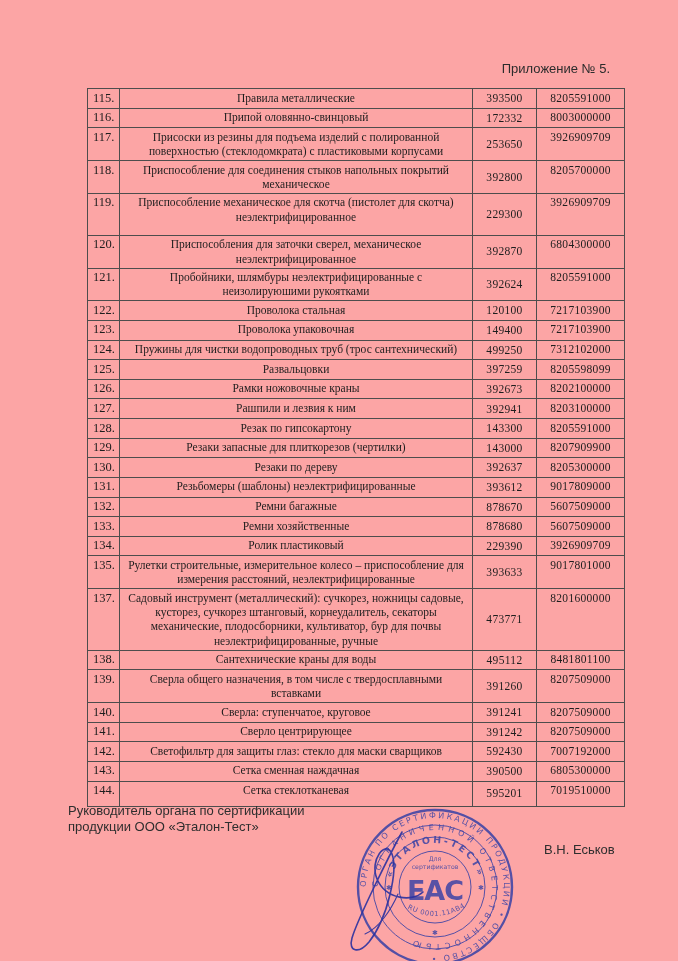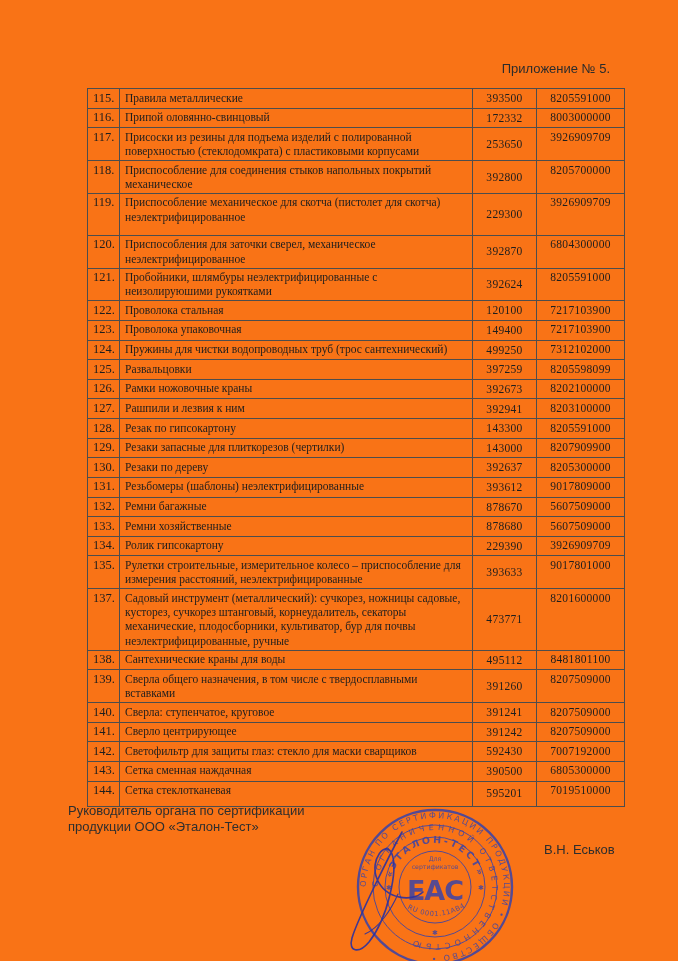--- a/index.html
+++ b/index.html
@@ -3,21 +3,21 @@
 <meta charset="utf-8">
 <style>
   html, body {
     margin: 0; padding: 0;
     width: 678px; height: 961px;
     background: #ffffff;
     overflow: hidden;
     position: relative;
     font-family: "Liberation Sans", sans-serif;
   }
-  .page { position: relative; width: 678px; height: 961px; background:#f97316; }
+  .page { position: relative; width: 678px; height: 961px; background:#fca5a5; }
 
   .appendix-label {
     position: absolute; top: 61px; right: 68px;
     font-size: 13px; color: #2c2c2c;
     font-family: "Liberation Sans", sans-serif;
   }
 
   table.cert-table {
     position: absolute; left: 87px; top: 88px;
     width: 537px;
@@ -30,21 +30,21 @@
   table.cert-table td {
     border: 1px solid #4d4d4d;
     padding: 1.5px 5px;
     overflow: hidden;
   }
   table.cert-table col.c1 { width: 32px; }
   table.cert-table col.c2 { width: 353px; }
   table.cert-table col.c3 { width: 64px; }
   table.cert-table col.c4 { width: 88px; }
   td.c-num  { text-align: center; vertical-align: top; font-size: 12.5px; padding-left:1px; padding-right:1px; }
-  td.c-name { text-align: left;   vertical-align: top; }
+  td.c-name { text-align: center;   vertical-align: top; }
   td.c-code { text-align: center; vertical-align: middle; letter-spacing: .3px; }
   td.c-hs   { text-align: center; vertical-align: top; padding-top: 2.5px; letter-spacing: .3px; }
   tbody.rows tr { height: 18px; }
   tbody.rows tr:nth-child(5)  { height: 42px; margin-top: 16px; }
   tbody.rows tr:nth-child(24) { height: 32px; }
   tbody.rows tr:nth-child(29),
   tbody.rows tr:nth-child(30) { height: 25px; }
 
   .footer-block {
     position: absolute; left: 68px; top: 803px; width: 262px;
@@ -203,21 +203,21 @@
 
   <tr>
     <td class="c-num">133.</td>
     <td class="c-name">Ремни хозяйственные</td>
     <td class="c-code">878680</td>
     <td class="c-hs">5607509000</td>
   </tr>
 
   <tr>
     <td class="c-num">134.</td>
-    <td class="c-name">Ролик гипсокартону</td>
+    <td class="c-name">Ролик пластиковый</td>
     <td class="c-code">229390</td>
     <td class="c-hs">3926909709</td>
   </tr>
 
   <tr>
     <td class="c-num">135.</td>
     <td class="c-name">Рулетки строительные, измерительное колесо – приспособление для измерения расстояний, неэлектрифицированные</td>
     <td class="c-code">393633</td>
     <td class="c-hs">9017801000</td>
   </tr>

